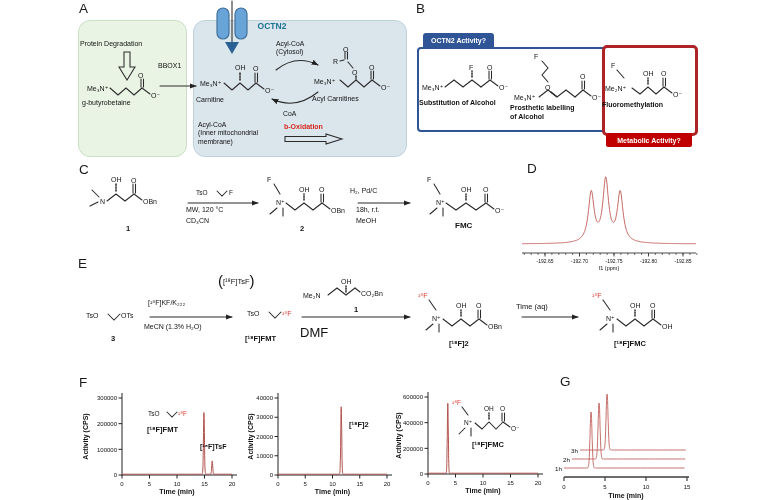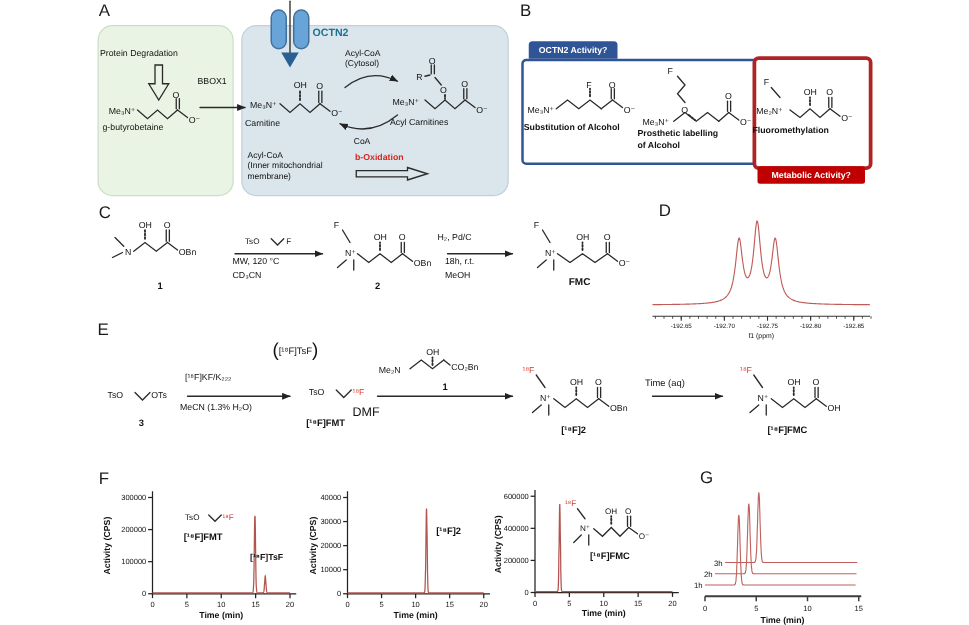--- a/index.html
+++ b/index.html
@@ -52,21 +52,21 @@
 
   <div class="box greenbox" style="left:78px;top:20px;width:107px;height:135px"></div>
   <div class="box bluebox" style="left:193px;top:20px;width:212px;height:135px"></div>
 
   <svg class="struct" style="left:212px;top:0" width="40" height="56">
     <rect x="5" y="8" width="12" height="31" rx="6" fill="#69a4d9" stroke="#41719c" stroke-width="1.2"></rect>
     <rect x="23" y="8" width="12" height="31" rx="6" fill="#69a4d9" stroke="#41719c" stroke-width="1.2"></rect>
     <line x1="20" y1="1" x2="20" y2="43" stroke="#2a5f93" stroke-width="4.6"></line>
     <polygon points="13,42 27,42 20,54" fill="#2a5f93" stroke="none"></polygon>
   </svg>
-  <div class="lab b" style="left:250px;top:21px;width:44px;text-align:left;font-size:8.5px;color:#1b7291">OCTN2</div>
+  <div class="lab b" style="left:250px;top:21px;width:44px;text-align:center;font-size:8.5px;color:#1b7291">OCTN2</div>
 
   <div class="lab" style="left:80px;top:40px;width:104px">Protein Degradation</div>
 
   <svg class="struct" style="left:117px;top:51px" width="20" height="32">
     <path d="M7,1 h6 v15 h5 l-8,13 l-8,-13 h5 z" fill="#fff" stroke="#333" stroke-width="1.2"></path>
   </svg>
 
   <svg class="struct" style="left:85px;top:72px" width="100" height="30">
     <text x="2" y="19">Me₃N⁺</text>
     <path d="M25,16 L33,23 L41,16 L49,23 L57,16"></path>
@@ -328,21 +328,21 @@
   </svg>
   <svg class="struct" style="left:303px;top:276px" width="112" height="30">
     <text x="0" y="22">Me₂N</text>
     <path d="M25,19 L34,12 L43,19 L52,12"></path>
     <line class="dash" x1="43" y1="16" x2="43" y2="10"></line>
     <text x="38" y="8">OH</text>
     <line x1="52" y1="12" x2="57" y2="16"></line>
     <text x="58" y="20">CO₂Bn</text>
   </svg>
   <div class="ann" style="left:354px;top:305px">1</div>
-  <div class="lab" style="left:282px;top:325px;width:118px;font-size:10px">DMF</div>
+  <div class="lab" style="left:300px;top:325px;width:118px;font-size:13px">DMF</div>
 
   <svg class="struct" style="left:416px;top:288px" width="102" height="50">
     <text x="2" y="10" class="red">¹⁸F</text>
     <line x1="13" y1="12" x2="20" y2="22"></line>
     <text x="16" y="33">N⁺</text>
     <line x1="17" y1="36" x2="10" y2="42"></line>
       <line x1="23" y1="36" x2="23" y2="44"></line>
     <path d="M27,31 L36,38 L45,31 L54,38 L63,31"></path>
     <line class="dash" x1="45" y1="28" x2="45" y2="22"></line>
     <text x="40" y="20">OH</text>

